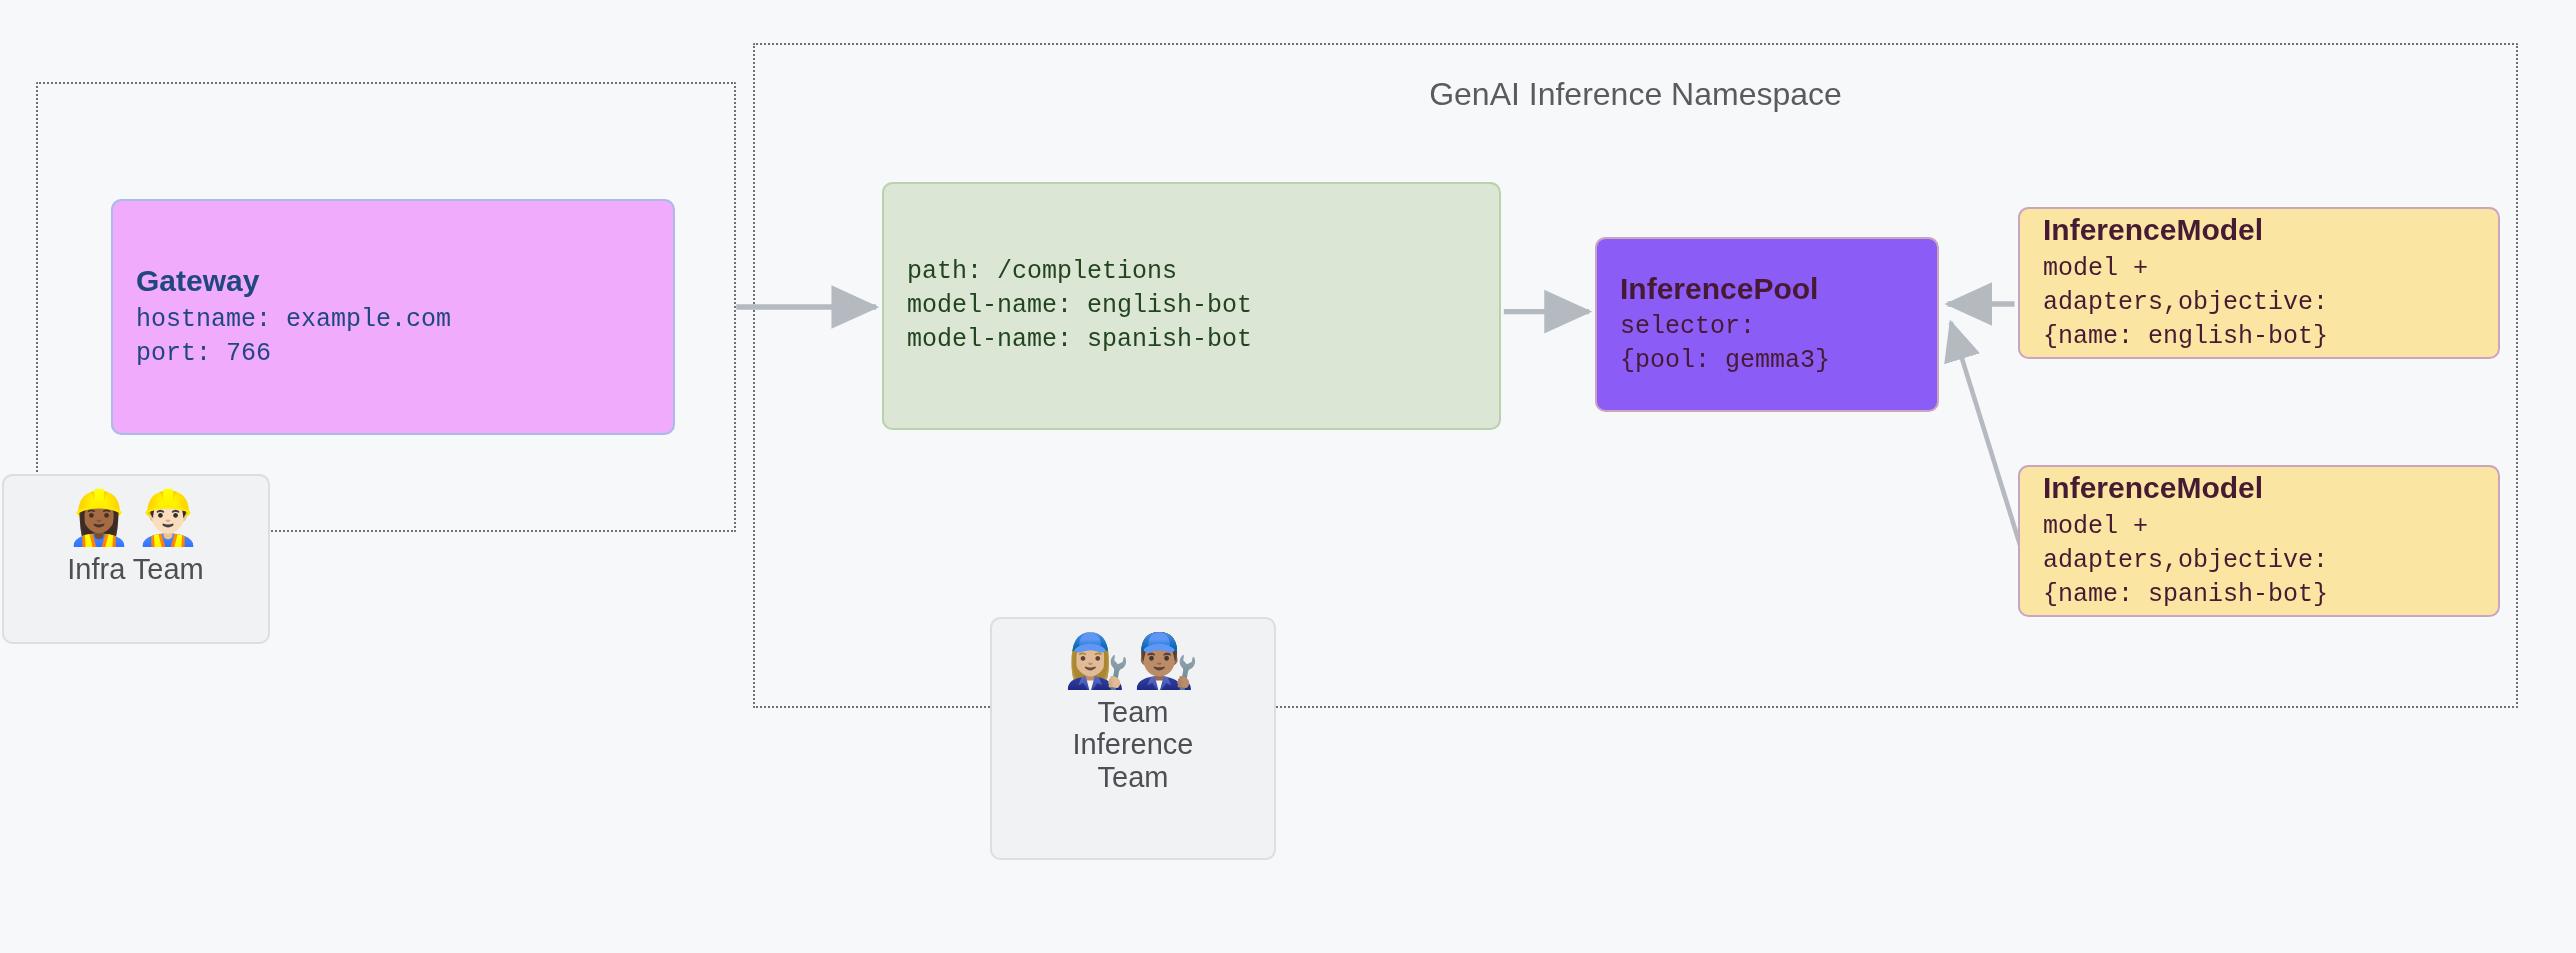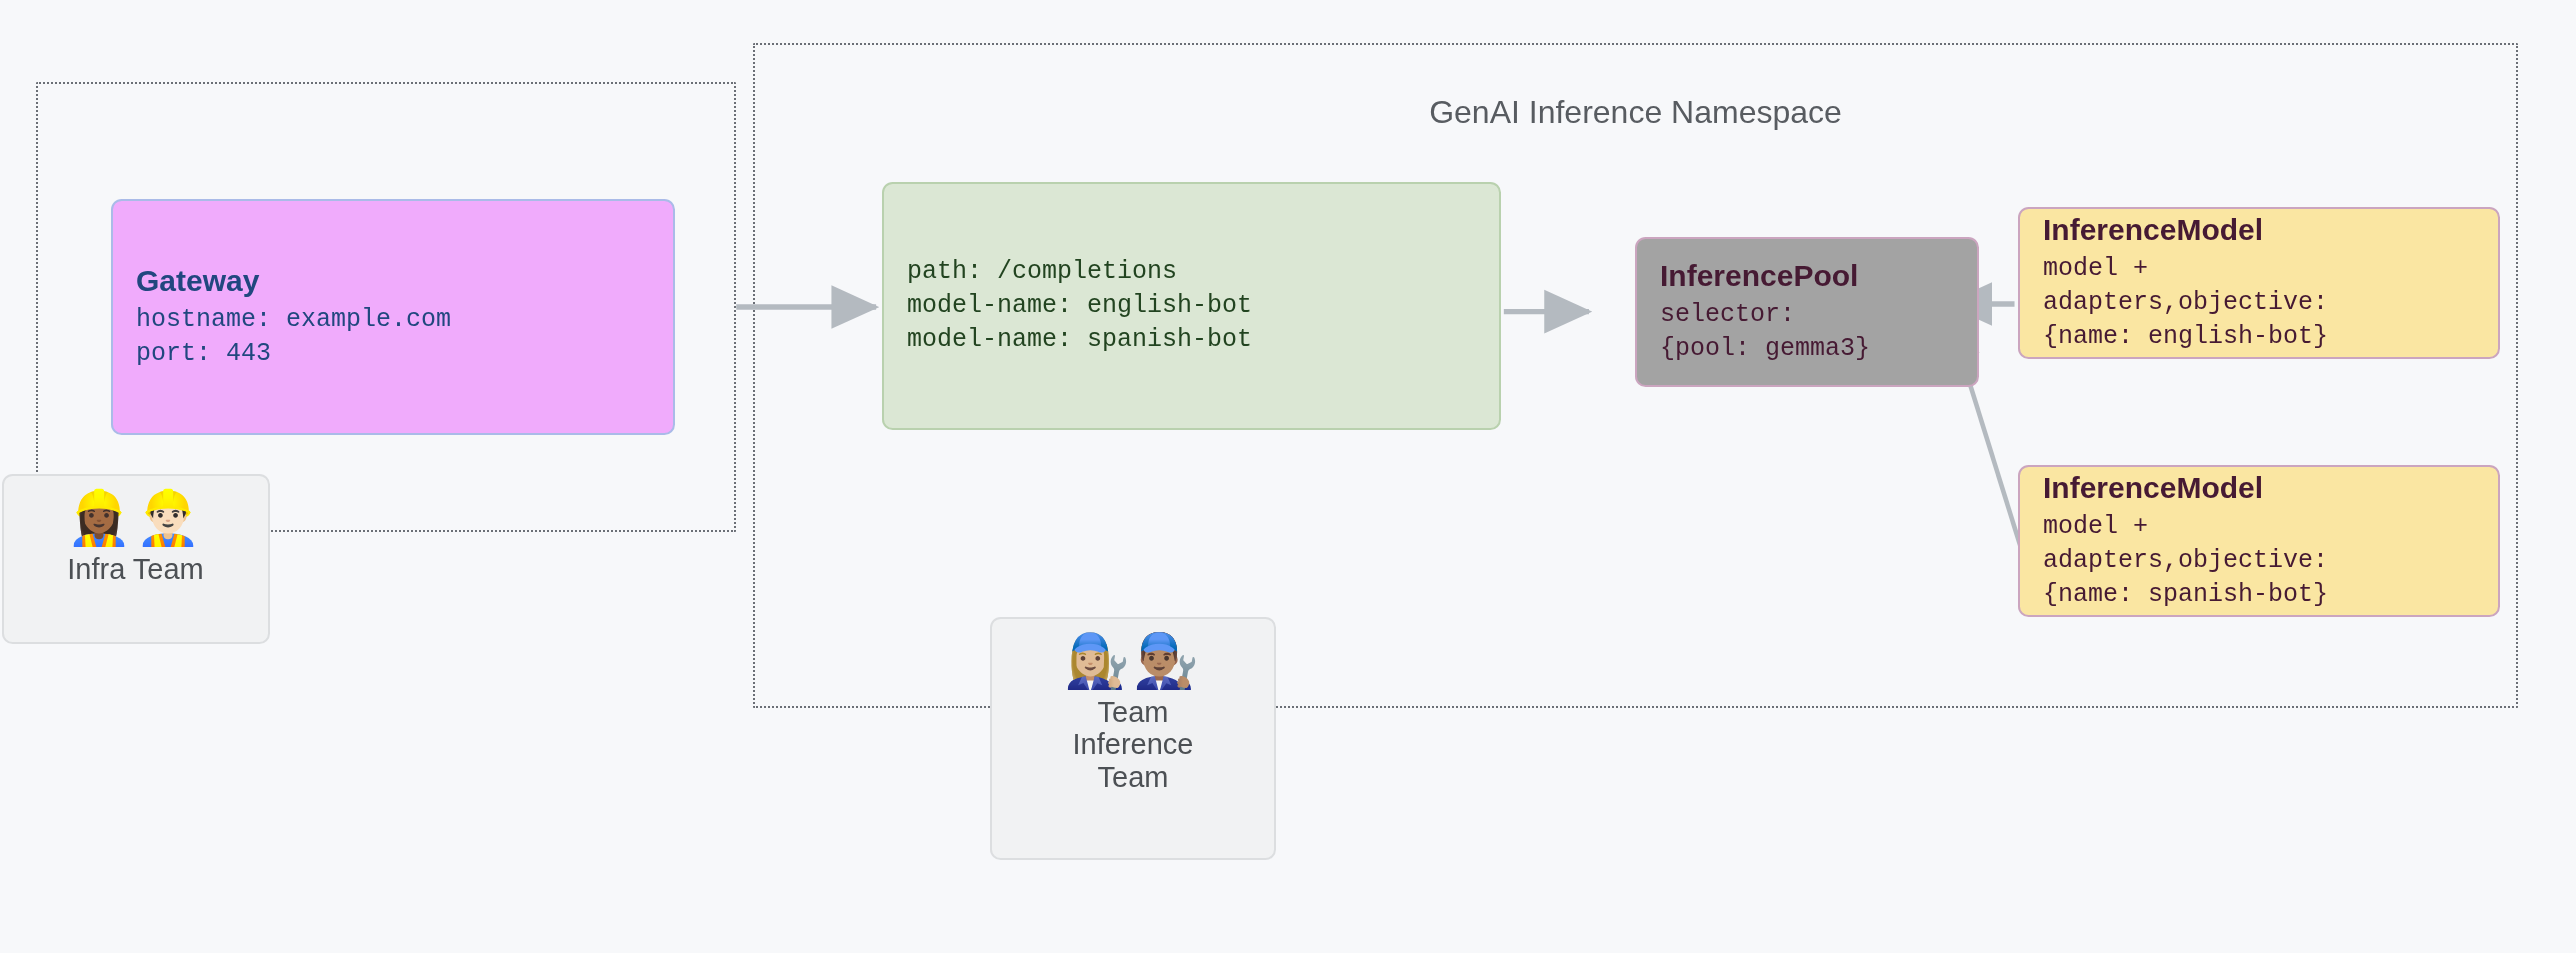--- a/index.html
+++ b/index.html
@@ -29,21 +29,21 @@
     color: #585c61;
     font-size: 32px;
     font-weight: 400;
     white-space: nowrap;
   }
 
   #infra-namespace  { left: 36px;  top: 82px; width: 700px;  height: 450px; }
   #genai-namespace  { left: 753px; top: 43px;  width: 1765px; height: 665px; }
 
   #infra-namespace-title { left: 36px;  top: 123px; width: 700px; }
-  #genai-namespace-title { left: 753px; top: 94px; width: 1765px; }
+  #genai-namespace-title { left: 753px; top: 76px; width: 1765px; }
 
   
   .res-box {
     position: absolute;
     box-sizing: border-box;
     border-radius: 10.6px;
     padding: 16.7px 23px;
     display: flex;
     flex-direction: column;
     justify-content: center;
@@ -75,24 +75,23 @@
   #httproute-box {
     left: 882px; top: 182px; width: 619px; height: 248px;
     background: #dbe7d4;
     border: 2.3px solid #b9d1ae;
   }
   #httproute-box .res-title,
   #httproute-box .res-body { color: #224420; }
 
   
   #inferencepool-box {
-    left: 1595px; top: 237px; width: 344px; height: 150px;
-    background: #a3a3a3;
+    left: 1595px; top: 237px; width: 344px; height: 175px;
+    background: #8b5cf6;
     border: 2.3px solid #cba5bf;
-    margin-left: 40px;
   }
   #inferencepool-box .res-title,
   #inferencepool-box .res-body { color: #461a33; }
 
   
   .model-box {
     left: 2018px; width: 482px; height: 152px;
     background: #fae6a2;
     border: 2.3px solid #cba5bf;
   }
@@ -161,21 +160,21 @@
     <line x1="1978" y1="410" x2="2090" y2="410" stroke="#b4bac0" stroke-width="7" marker-end="url(#arrowhead-right)"></line>
 
     <line x1="2650" y1="400" x2="2562" y2="400" stroke="#b4bac0" stroke-width="7" marker-end="url(#arrowhead-right)"></line>
 
     <line x1="2660" y1="726" x2="2566" y2="424" stroke="#b4bac0" stroke-width="6" marker-end="url(#arrowhead-right)"></line>
   </svg>
 
   <div class="res-box" id="gateway-box">
     <div class="res-title">Gateway</div>
     <div class="res-body">hostname: example.com
-port: 443</div>
+port: 766</div>
   </div>
 
   <div class="res-box" id="httproute-box">
     <div class="res-body">path: /completions
 model-name: english-bot
 model-name: spanish-bot</div>
   </div>
 
   <div class="res-box" id="inferencepool-box">
     <div class="res-title">InferencePool</div>

